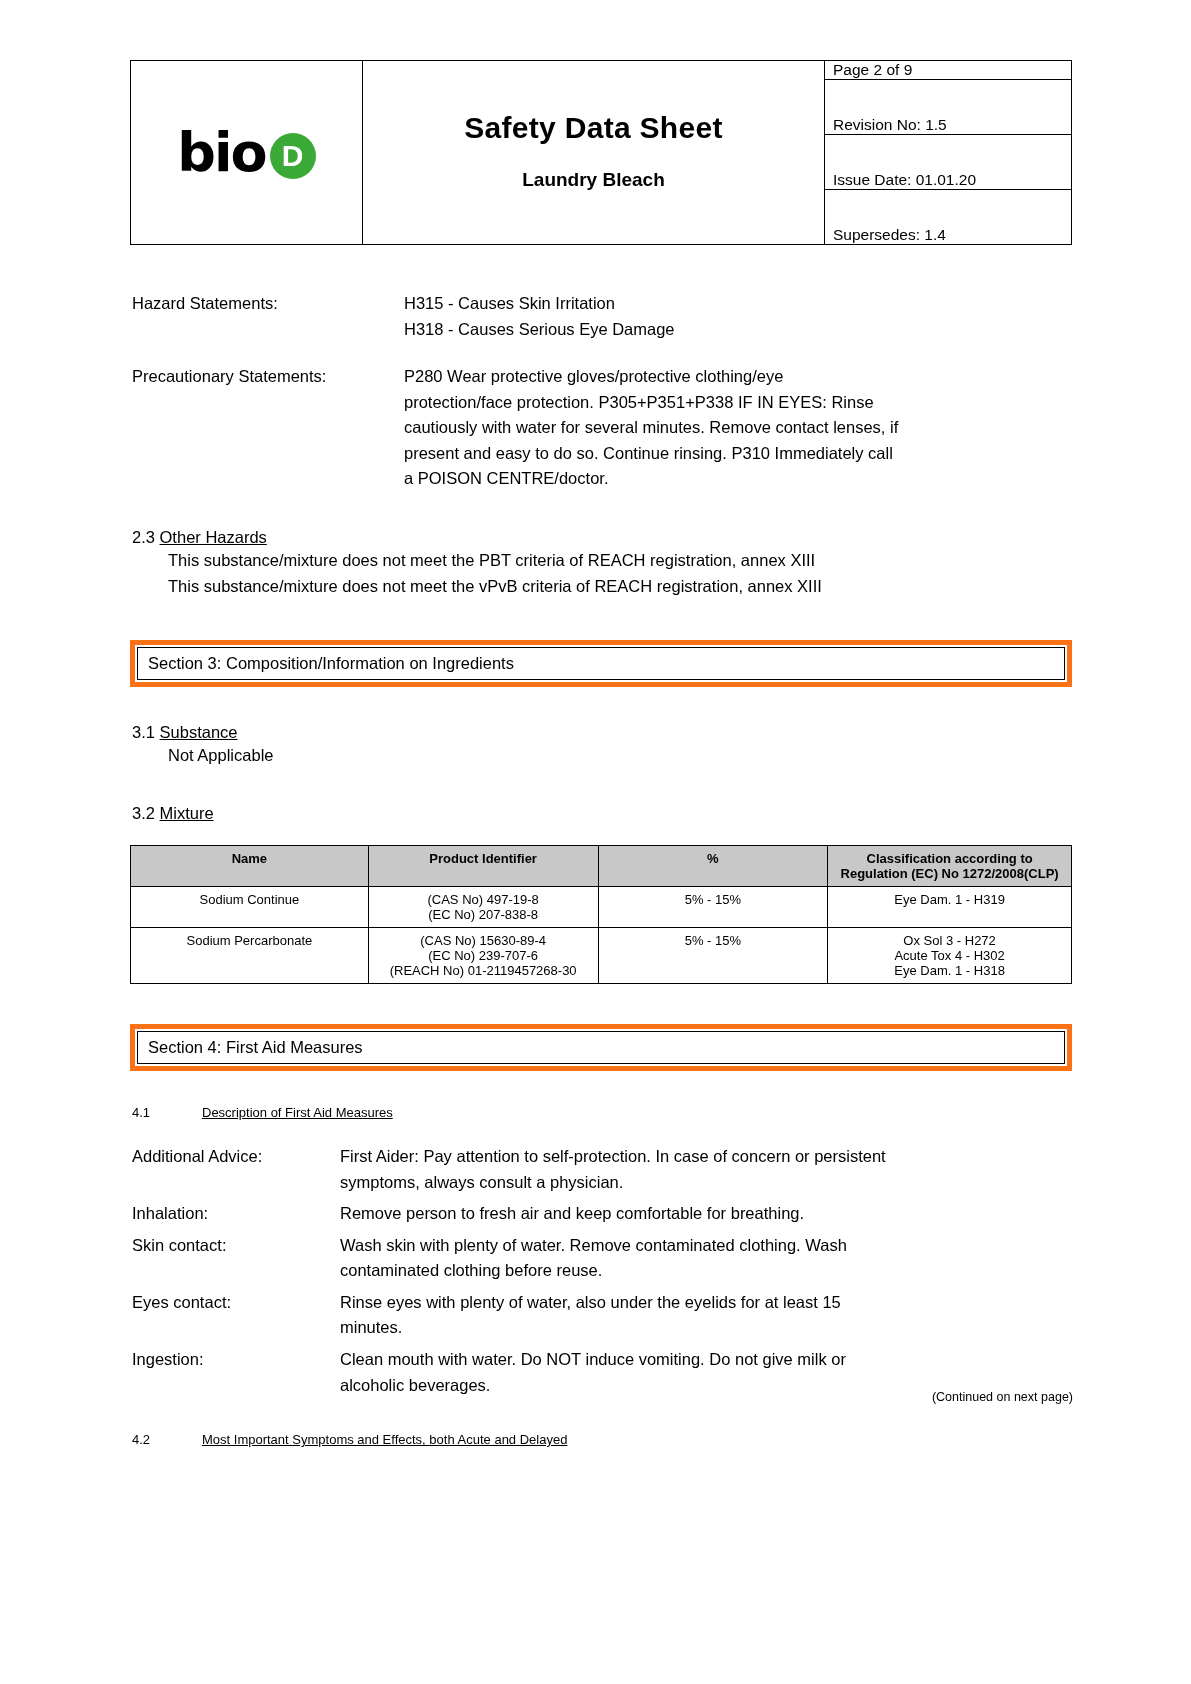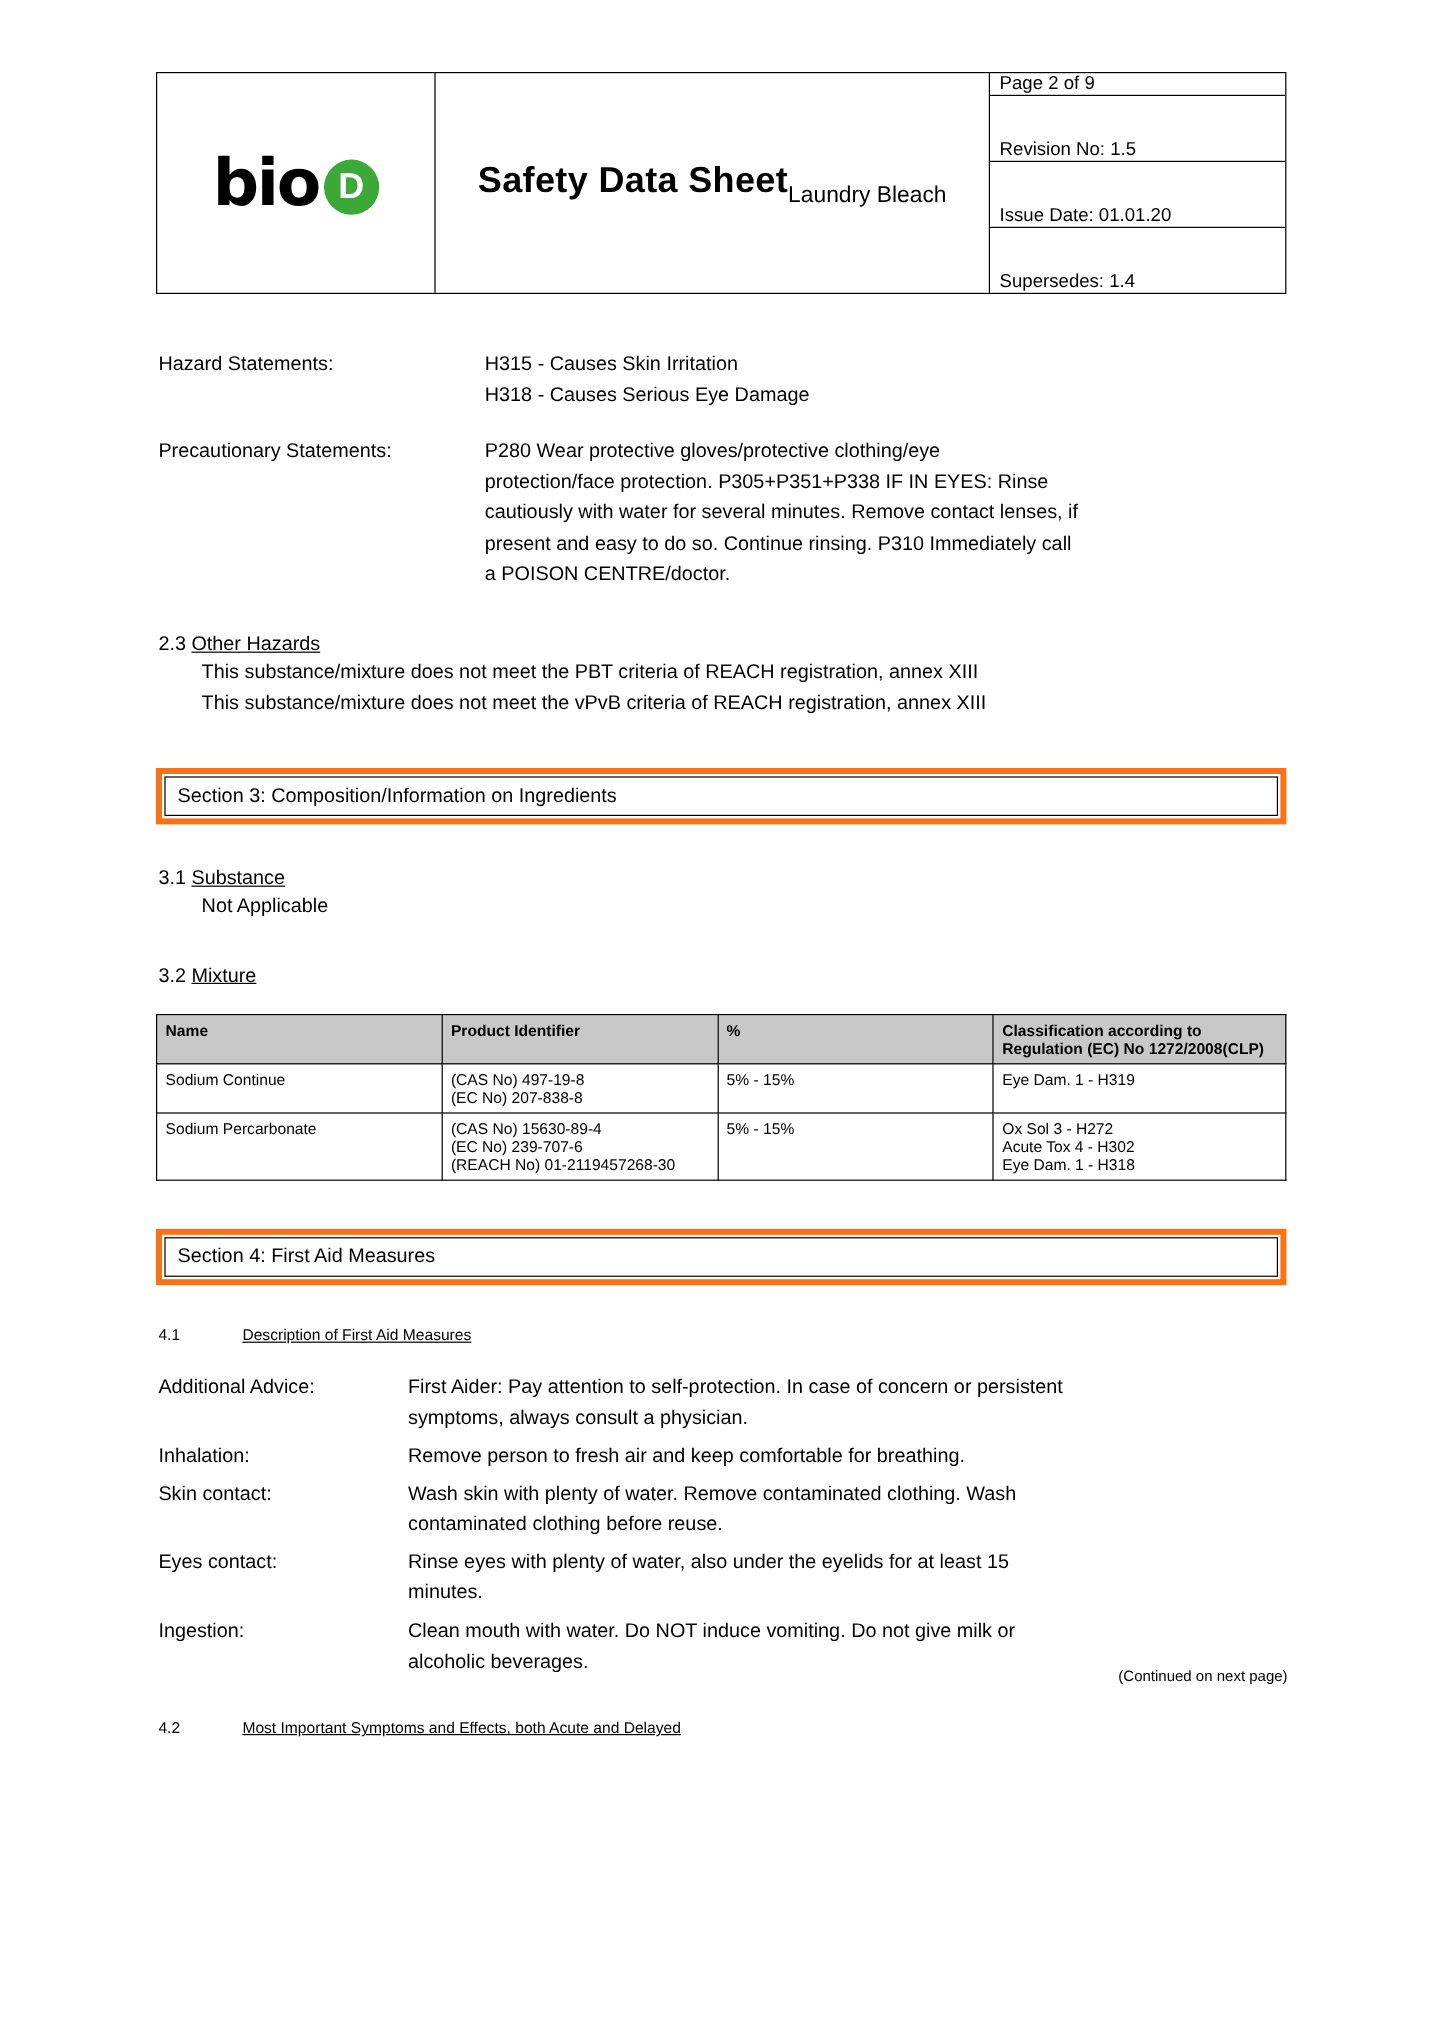--- a/index.html
+++ b/index.html
@@ -62,32 +62,33 @@
     align-items: center;
     justify-content: center;
     margin-left: 4px;
     margin-top: 6px;
     font-family: "Liberation Sans", sans-serif;
   }
   .hdr-title {
     flex: 1;
     border-right: 1px solid #000;
     display: flex;
+    flex-direction: column;
     align-items: center;
     justify-content: center;
     padding: 10px 0 14px 0;
   }
   .hdr-title .t1 {
     font-size: 30px;
     font-weight: bold;
     letter-spacing: 0.3px;
   }
   .hdr-title .t2 {
     font-size: 19px;
-    font-weight: normal;
+    font-weight: bold;
     margin-top: 24px;
   }
   .hdr-meta {
     width: 246px;
     display: flex;
     flex-direction: column;
     gap: 36px;
   }
   .hdr-meta .row {
     flex: 1;
@@ -143,21 +144,21 @@
     border-collapse: collapse;
     width: 942px;
     margin-left: -2px;
     margin-top: 22px;
     font-size: 13px;
   }
   table.comp th, table.comp td {
     border: 1px solid #000;
     vertical-align: top;
     padding: 5px 7px;
-    text-align: left;
+    text-align: center;
   }
   table.comp thead th {
     background: #c8c8c8;
     font-weight: bold;
     font-size: 13px;
   }
   .col1 { width: 238px; }
   .col2 { width: 230px; }
   .col3 { width: 230px; }
   .col4 { width: 244px; }

